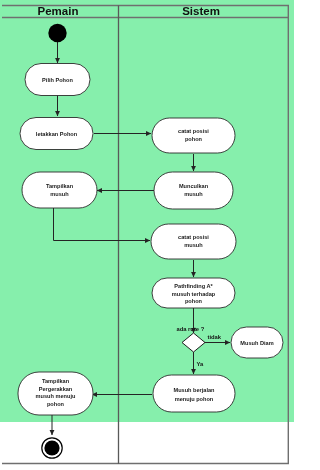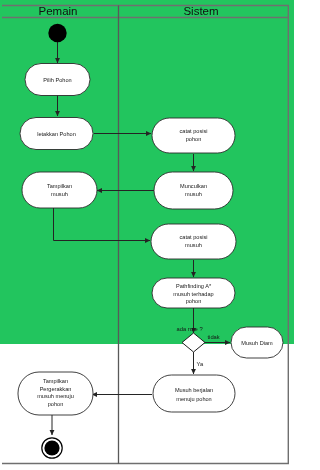--- a/index.html
+++ b/index.html
@@ -10,22 +10,23 @@
   }
   body {
     width: 294px;
     height: 470px;
     overflow: hidden;
     font-family: "Liberation Sans", sans-serif;
   }
   #diagram-root {
     position: relative;
     width: 294px;
-    height: 344px;
-    background: #22c55e;
+    height: 422px;
+    background: #86efac;
+    font-weight: bold;
   }
   svg#activity-diagram {
     display: block;
     width: 294px;
     height: 470px;
   }
   .frame-line {
     fill: none;
     stroke: #6f6f6f;
     stroke-width: 1.4;

